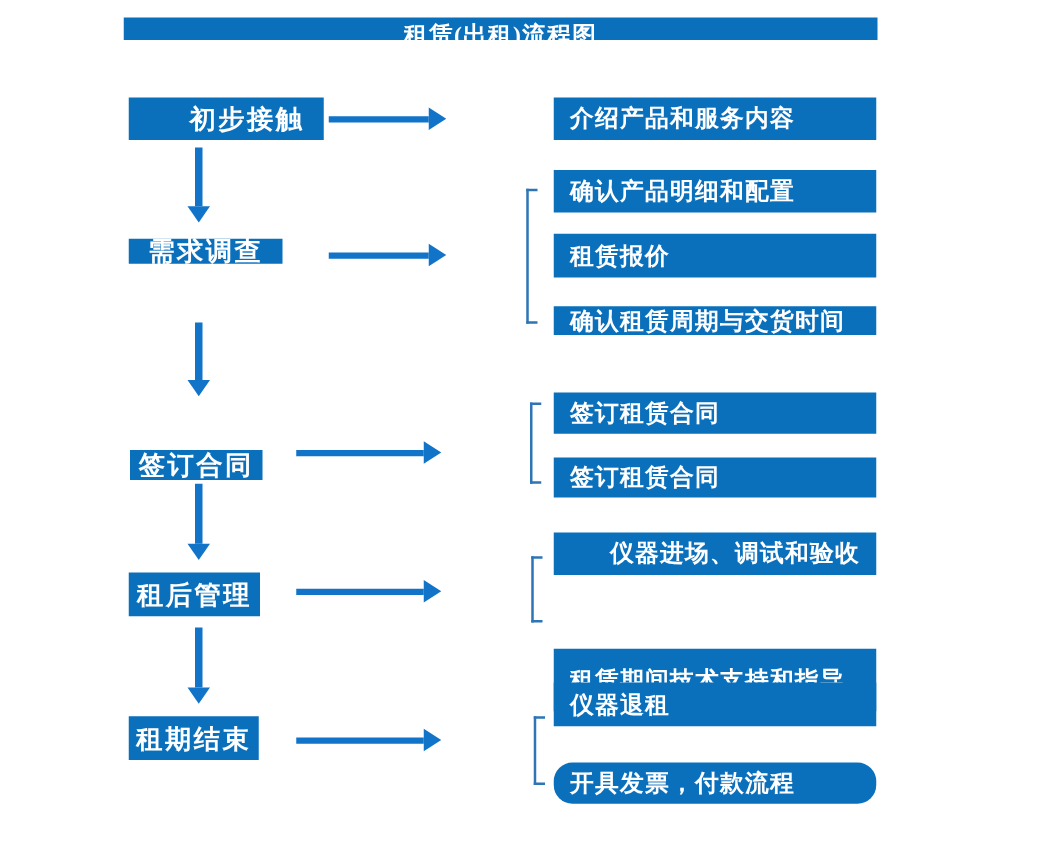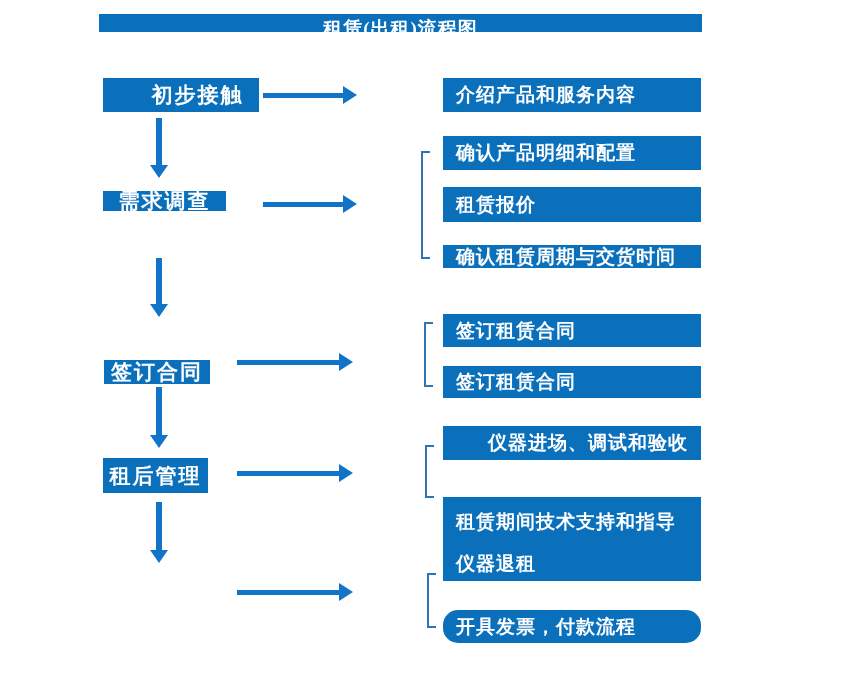--- a/index.html
+++ b/index.html
@@ -40,20 +40,21 @@
 <body>
 
 <div id="canvas">
 
   <div class="bar">租赁(出租)流程图</div>
 
   <div class="stepbox" style="left:103px;top:78px;width:123px;height:34px;padding-left:33px;">初步接触</div>
   <div class="stepbox" style="left:103px;top:191px;width:123px;height:20px;">需求调查</div>
   <div class="stepbox" style="left:104px;top:360px;width:106px;height:24px;">签订合同</div>
   <div class="stepbox" style="left:103px;top:458px;width:105px;height:35px;">租后管理</div>
+  <div class="stepbox" style="left:103px;top:573px;width:104px;height:35px;">租期结束</div>
 
   <div class="v-arrow" style="left:150px;top:118px;height:60px;">
     <div class="shaft"></div>
       <div class="head"></div>
   </div>
   <div class="v-arrow" style="left:150px;top:258px;height:59px;">
     <div class="shaft"></div>
       <div class="head"></div>
   </div>
   <div class="v-arrow" style="left:150px;top:387px;height:61px;">
@@ -94,18 +95,18 @@
   <div class="detailbox" style="top:78px;height:34px;">介绍产品和服务内容</div>
 
   <div class="detailbox" style="top:136px;height:34px;">确认产品明细和配置</div>
   <div class="detailbox" style="top:187px;height:35px;">租赁报价</div>
   <div class="detailbox" style="top:245px;height:23px;">确认租赁周期与交货时间</div>
 
   <div class="detailbox" style="top:314px;height:33px;">签订租赁合同</div>
   <div class="detailbox" style="top:366px;height:32px;">签订租赁合同</div>
 
   <div class="detailbox" style="top:426px;height:34px;padding-left:45px;">仪器进场、调试和验收</div>
-  <div class="detailbox" style="top:497px;height:50px;">租赁期间技术支持和指导</div>
+  <div class="detailbox" style="top:519px;height:50px;">租赁期间技术支持和指导</div>
 
   <div class="detailbox" style="top:546px;height:35px;">仪器退租</div>
   <div class="detailbox" style="top:610px;height:33px;border-radius:15px;">开具发票，付款流程</div>
 
 </div>
 
 </body></html>

